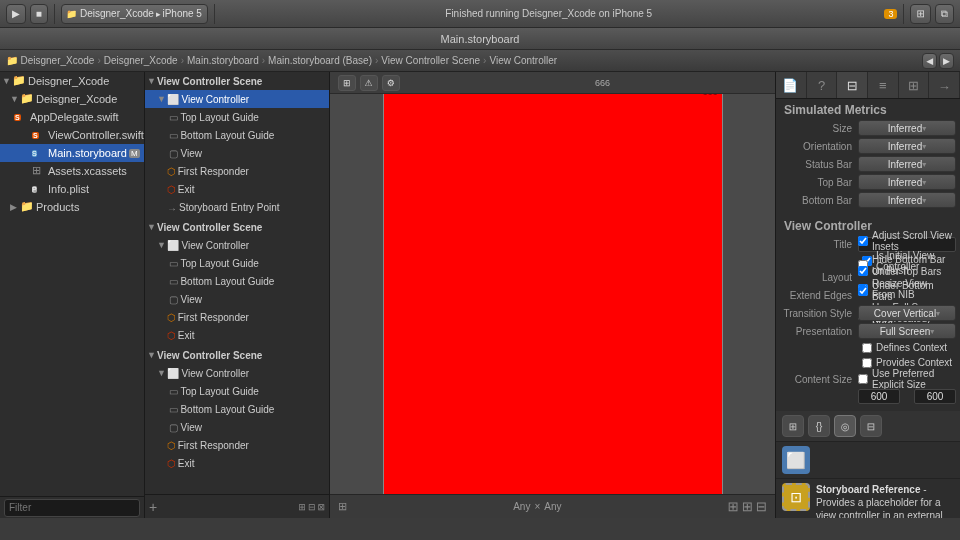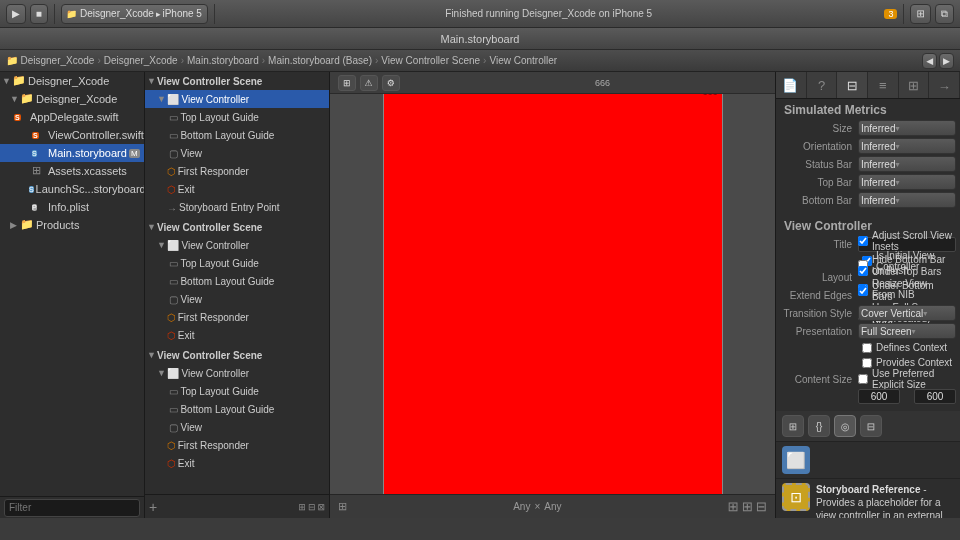--- a/index.html
+++ b/index.html
@@ -35,21 +35,21 @@
     .canvas-bottom { height: 24px; background: #3a3a3a; border-top: 1px solid #252525; display: flex; align-items: center; justify-content: space-between; padding: 0 8px; font-size: 10px; color: #999; }
 
     
     #right-panel { width: 185px; background: #2d2d2d; border-left: 1px solid #1a1a1a; display: flex; flex-direction: column; font-size: 10px; overflow-y: auto; }
     .right-panel-tabs { display: flex; background: #3d3d3d; border-bottom: 1px solid #1a1a1a; }
     .rpt { flex: 1; height: 26px; display: flex; align-items: center; justify-content: center; cursor: pointer; color: #888; font-size: 13px; border-right: 1px solid #2a2a2a; }
     .section-title { color: #aaa; padding: 4px 8px 2px; font-weight: 600; font-size: 12px; }
     .prop-row { display: flex; align-items: center; padding: 2px 4px; min-height: 18px; }
     .prop-label { color: #999; width: 78px; text-align: right; padding-right: 6px; flex-shrink: 0; font-size: 10px; }
     .prop-value { flex: 1; }
-    .prop-select { background: linear-gradient(to bottom, #5a5a5a, #484848); border: 1px solid #333; border-radius: 3px; color: #ddd; font-size: 10px; padding: 0 2px; width: 100%; height: 16px; appearance: none; display: flex; align-items: center; justify-content: flex-start; cursor: pointer; }
+    .prop-select { background: linear-gradient(to bottom, #5a5a5a, #484848); border: 1px solid #333; border-radius: 3px; color: #ddd; font-size: 10px; padding: 0 2px; width: 100%; height: 16px; appearance: none; display: flex; align-items: center; justify-content: center; cursor: pointer; }
     .prop-select-arrow { font-size: 8px; color: #888; }
     .checkbox-row { display: flex; align-items: center; padding: 1px 4px; min-height: 15px; }
     .checkbox-row input { margin-right: 4px; width: 10px; height: 10px; }
     .checkbox-row label { color: #ccc; font-size: 10px; }
     .section-divider { height: 1px; background: #222; margin: 3px 0; }
     .coord-row { display: flex; align-items: center; padding: 1px 4px; }
     .coord-label { color: #999; width: 78px; text-align: right; padding-right: 6px; font-size: 10px; }
     .coord-inputs { display: flex; gap: 14px; }
     .coord-input { background: #1e1e1e; border: 1px solid #444; border-radius: 2px; color: #ddd; font-size: 10px; width: 42px; height: 15px; padding: 0 2px; text-align: center; }
     .bottom-icons { display: flex; gap: 4px; padding: 4px 6px; background: #333; border-bottom: 1px solid #222; }
@@ -144,25 +144,20 @@
         <span>Main.storyboard</span>
         <span style="margin-left:2px;background:#888;color:white;font-size:8px;border-radius:2px;padding:0 2px;">M</span>
       </div>
       <div class="tree-item" style="padding-left:22px;">
         <span class="tree-arrow" style="visibility:hidden;">▶</span>
         <span class="tree-icon icon-assets">⊞</span>
         <span>Assets.xcassets</span>
       </div>
       <div class="tree-item" style="padding-left:22px;">
         <span class="tree-arrow" style="visibility:hidden;">▶</span>
-        <span class="tree-icon"><span class="icon-storyboard">S</span></span>
-        <span>LaunchSc...storyboard</span>
-      </div>
-      <div class="tree-item" style="padding-left:22px;">
-        <span class="tree-arrow" style="visibility:hidden;">▶</span>
         <span class="tree-icon"><span class="icon-plist">P</span></span>
         <span>Info.plist</span>
       </div>
       <div class="tree-item" style="padding-left:10px;">
         <span class="tree-arrow">▶</span>
         <span class="tree-icon icon-folder">📁</span>
         <span>Products</span>
       </div>
     </div>
     <div class="sidebar-bottom">

